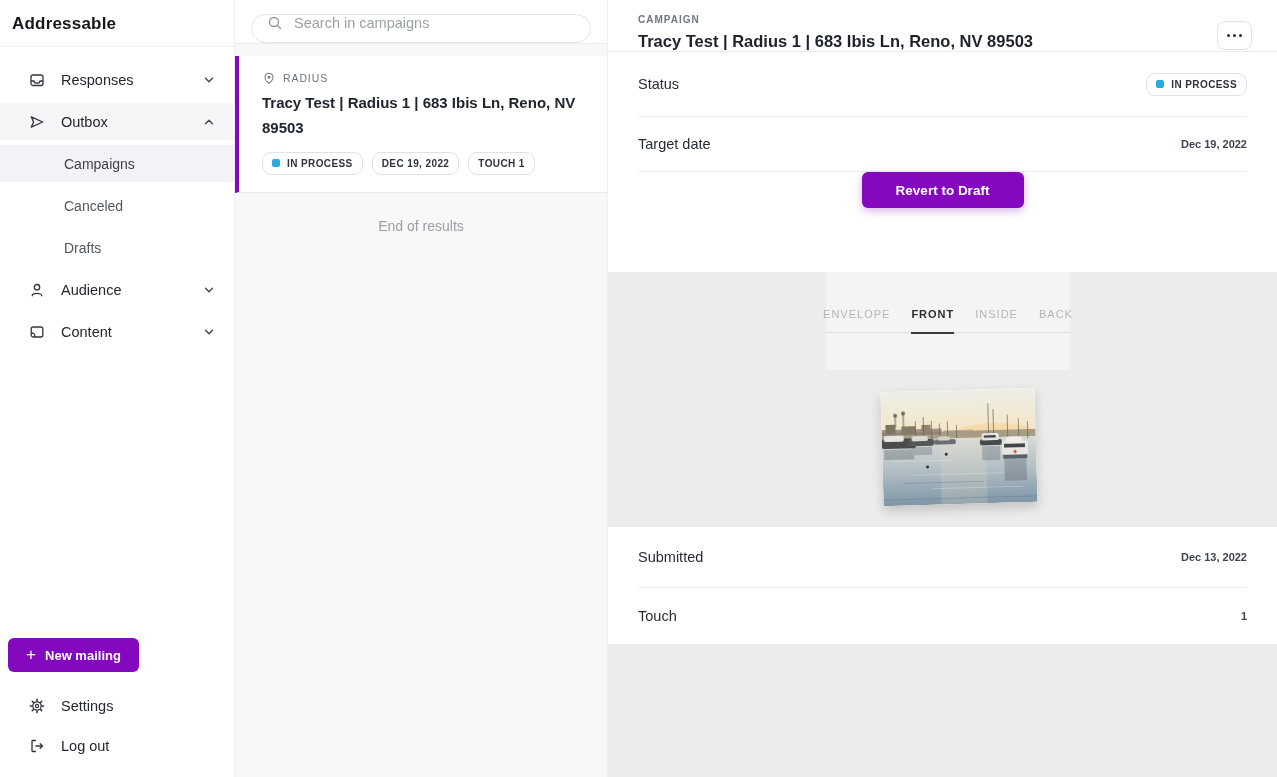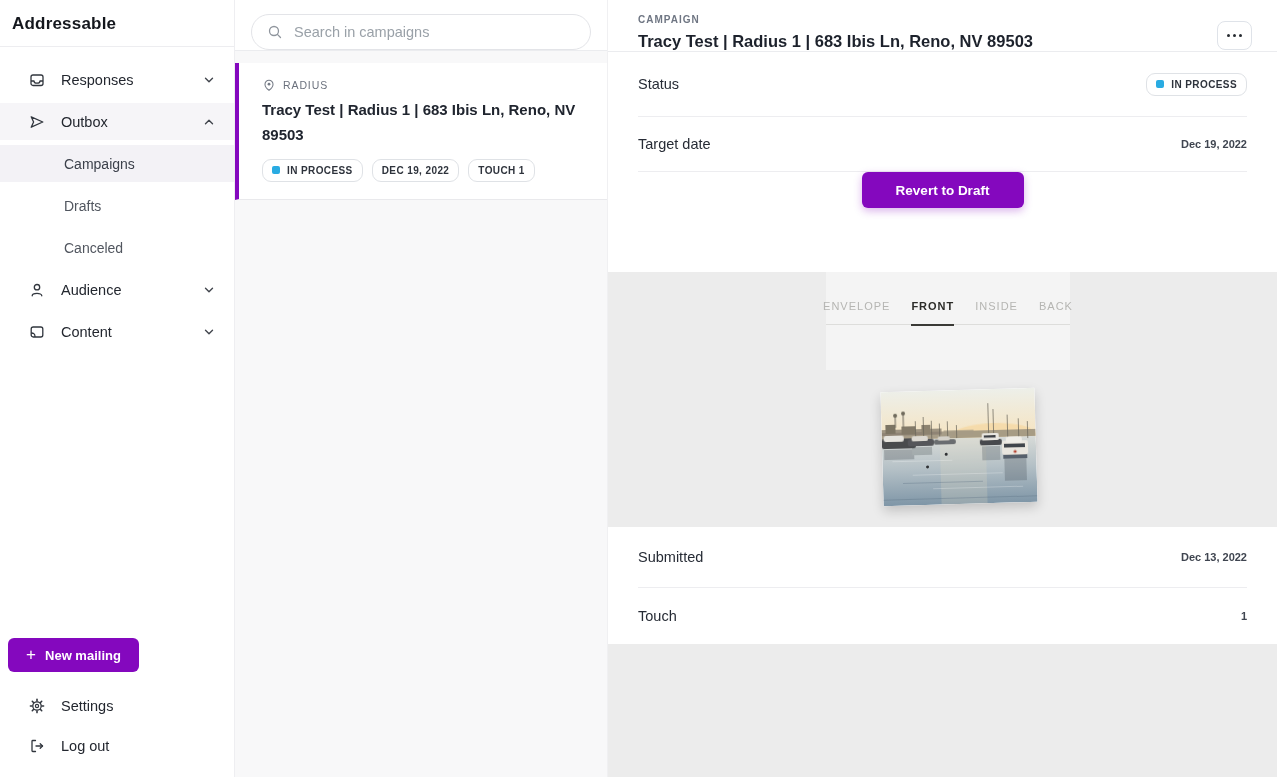--- a/index.html
+++ b/index.html
@@ -30,22 +30,22 @@
                  font-family:"Liberation Sans", sans-serif; cursor:pointer; }
   .new-mailing .plus { font-size:17px; font-weight:400; line-height:1; margin-top:-1px; }
   .side-link { height:34px; margin:6px 0; display:flex; align-items:center; padding-left:29px;
                font-size:14.5px; color:#23272f; cursor:pointer; }
   .side-link .icn { width:16px; height:16px; margin-right:16px; color:#31363e; display:flex; }
 
   
   .list-col { width:373px; min-width:373px; background:#f8f8f9; border-right:1px solid #f0f0f2;
               display:flex; flex-direction:column; }
   .list-top { background:#fff; padding:14px 16px 0; border-bottom:1px solid #ebecef; }
-  .search { height:36px; border:1px solid #e3e4e8; border-radius:20px; background:#fff;
-            display:flex; align-items:center; gap:11px; padding:0 15px; color:#8f959d; }
+  .search { height:29px; border:1px solid #e3e4e8; border-radius:20px; background:#fff;
+            display:flex; align-items:flex-start; gap:11px; padding:0 15px; color:#8f959d; }
   .search input { border:none; outline:none; flex:1; font-size:14.5px; color:#30353d;
                   font-family:"Liberation Sans", sans-serif; background:transparent; }
   .search input::placeholder { color:#9aa1a8; }
   .chips { display:flex; gap:9px; padding:13px 0 11px; }
   .chip { height:26px; border:1px solid #dcdee3; border-radius:14px; background:#fff;
           padding:0 14px; font-size:12.5px; color:#3a3f48; display:flex; align-items:center;
           font-family:"Liberation Sans", sans-serif; cursor:pointer; white-space:nowrap; }
   .chip.selected { border:2px solid #2f333a; padding:0 13px; font-weight:600; color:#23272f; }
 
   .card { margin-top:12px; background:#fff; border-left:4px solid #8408BE;
@@ -85,21 +85,21 @@
 
   .revert-zone { height:100px; display:flex; align-items:flex-start; justify-content:center; }
   .revert-btn { width:162px; height:36px; background:#8408BE; border:none; border-radius:6px;
                 color:#fff; font-size:13.5px; font-weight:700; cursor:pointer;
                 font-family:"Liberation Sans", sans-serif;
                 box-shadow:0 3px 8px rgba(132,8,190,.3); }
 
   .preview { height:255px; background:#ececec; position:relative; overflow:hidden; }
   .preview-inner { position:absolute; left:218px; top:0; width:244px; height:98px;
                    background:rgba(255,255,255,.45); }
-  .tabs { position:absolute; left:218px; top:28px; width:244px; display:flex;
+  .tabs { position:absolute; left:218px; top:36px; width:244px; display:flex;
           justify-content:center; gap:21px; border-bottom:1px solid #dddddb; padding-bottom:10px; }
   .tab { font-size:11px; letter-spacing:1px; color:#b5b5b2; cursor:pointer; padding-bottom:2px; }
   .tab.active { color:#2c2c29; font-weight:600; border-bottom:2px solid #3a3a36; margin-bottom:-12px;
                 padding-bottom:4px; }
   .postcard { position:absolute; left:274px; top:118px; width:154px; height:114px;
               transform:rotate(-1.6deg); box-shadow:0 5px 12px rgba(0,0,0,.18); background:#fff; }
   .bottom-strip { flex:1; background:#ececec; }
 </style>
 </head>
 <body>
@@ -133,22 +133,22 @@
         </span>
         <span class="lbl">Outbox</span>
         <span class="chev">
           <svg class="s" width="14" height="14" viewBox="0 0 16 16" fill="none" stroke="currentColor" stroke-width="1.6" stroke-linecap="round" stroke-linejoin="round">
               <polyline points="4,10 8,6 12,10"></polyline>
             </svg>
         </span>
       </div>
 
       <div class="sub-item active">Campaigns</div>
+      <div class="sub-item">Canceled</div>
       <div class="sub-item">Drafts</div>
-      <div class="sub-item">Canceled</div>
 
       <div class="nav-item">
         <span class="icn">
           <svg class="s" width="16" height="16" viewBox="0 0 16 16" fill="none" stroke="currentColor" stroke-width="1.3" stroke-linecap="round">
               <circle cx="8" cy="5.2" r="2.7"></circle>
               <path d="M3.2 13.8 C3.2 10.6 12.8 10.6 12.8 13.8"></path>
             </svg>
         </span>
         <span class="lbl">Audience</span>
         <span class="chev">
@@ -238,20 +238,21 @@
       <div class="badges">
         <span class="badge">
             <i class="dot"></i>
             <span>IN PROCESS</span>
           </span>
         <span class="badge">DEC 19, 2022</span>
         <span class="badge">TOUCH 1</span>
       </div>
     </div>
 
+    <div class="end">End of results</div>
   </section>
 
   <section class="detail">
     <div class="d-header">
       <div class="eyebrow">CAMPAIGN</div>
       <div class="d-title">Tracy Test | Radius 1 | 683 Ibis Ln, Reno, NV 89503</div>
       <button class="more-btn" aria-label="more">
         <i></i>
           <i></i>
           <i></i>

